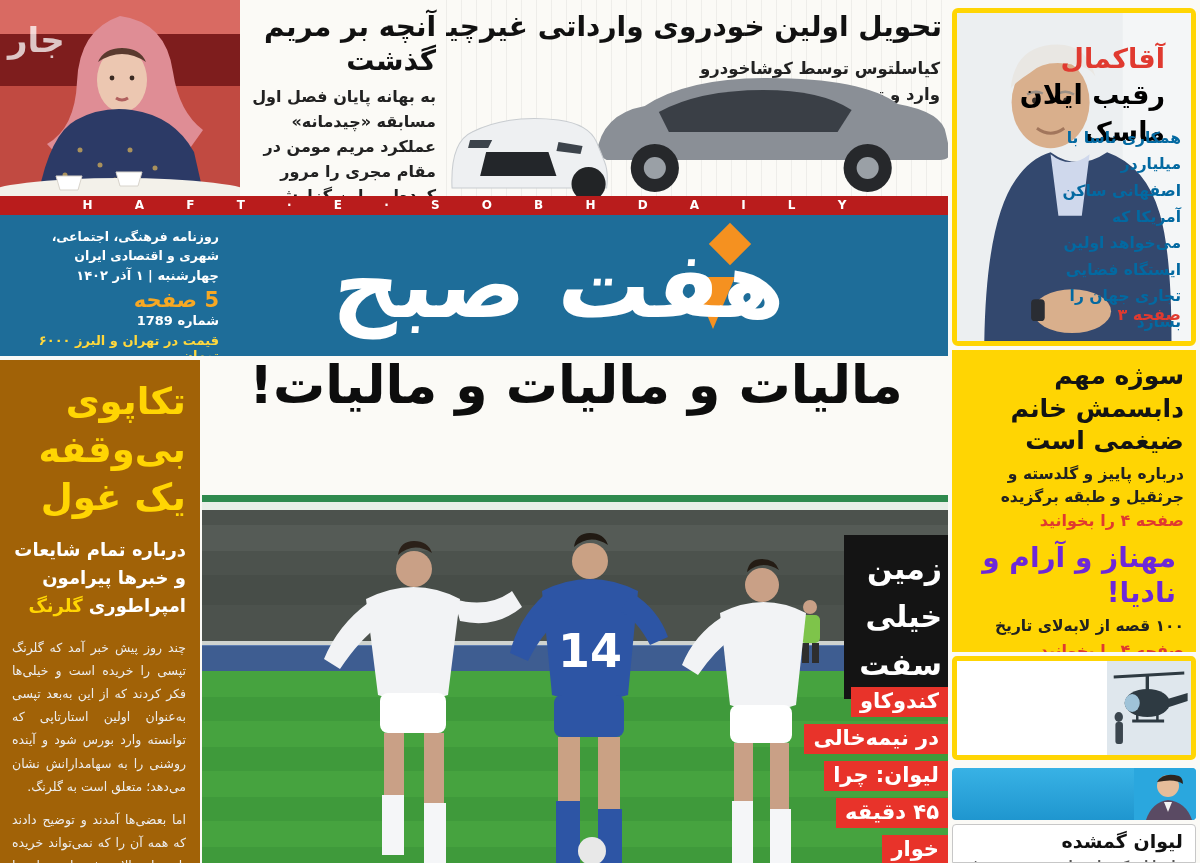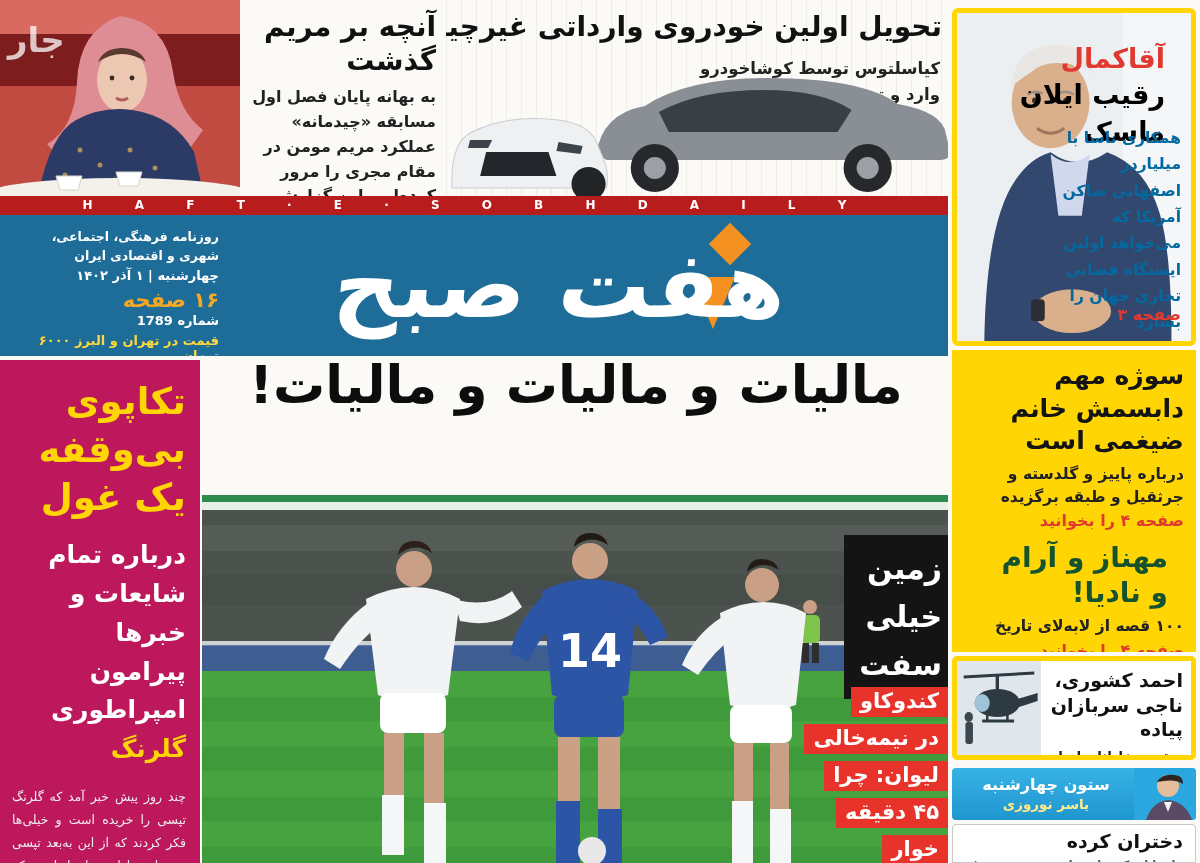--- a/index.html
+++ b/index.html
@@ -58,42 +58,42 @@
   .rival-title .rd{color:#e03a30;}
   .rival-body{position:absolute;top:112px;right:10px;width:120px;margin:0;font-size:15.5px;
               font-weight:bold;line-height:1.7;text-align:right;color:#0369a1;z-index:2;}
   .rival-ref{position:absolute;top:292px;right:10px;z-index:2;}
 
   
   .lead{left:205px;top:357px;width:742px;height:137px;text-align:center;overflow:hidden;}
   .lead h1{margin:0;font-size:52px;line-height:1.08;color:#0d0d0d;}
 
   
-  .golrang{left:0;top:360px;width:200px;height:503px;background:#be185d;color:#fff;
+  .golrang{left:0;top:360px;width:200px;height:503px;background:#a16207;color:#fff;
            padding:18px 14px 0 12px;text-align:right;overflow:hidden;}
   .golrang h2{margin:0 0 14px;color:#ffd503;font-size:37px;line-height:1.3;}
-  .golrang h3{margin:0 0 16px;font-size:25px;line-height:1.55;font-weight:bold;}
+  .golrang h3{margin:0 0 16px;font-size:18px;line-height:1.55;font-weight:bold;}
   .golrang h3 .yl{color:#ffd503;}
   .golrang p{margin:0 0 10px;font-size:12.5px;line-height:1.85;text-align:justify;color:#ededed;}
 
   
   .soccer{left:202px;top:495px;width:746px;height:368px;overflow:hidden;}
   .soccer>svg{display:block;width:100%;height:100%;}
   .pitch-label{position:absolute;top:40px;right:0;width:104px;background:#141414;color:#fff;
                font-size:30px;font-weight:bold;text-align:right;line-height:1.6;padding:10px 6px;}
   .red-lines{position:absolute;top:192px;right:0;display:flex;flex-direction:column;
              align-items:flex-start;gap:7px;}
   .red-lines span{display:block;background:#e8332a;color:#fff;font-size:21px;font-weight:bold;
                   padding:2px 9px 4px;white-space:nowrap;}
 
   
   .ybox{left:952px;top:350px;width:244px;height:302px;background:#ffd503;
         padding:8px 12px 0;text-align:right;overflow:hidden;}
   .ybox .tb{margin:2px 0 5px;font-size:25px;line-height:1.3;color:#141414;}
-  .ybox .tr-big{margin:3px 16px 5px;font-size:28px;line-height:1.25;color:#14532d;}
+  .ybox .tr-big{margin:3px 8px 5px;font-size:28px;line-height:1.25;color:#6d28d9;}
   .ybox p{margin:0 0 7px;font-size:15.5px;font-weight:bold;line-height:1.5;color:#222;}
 
   
   .keshvari{left:952px;top:656px;width:244px;height:104px;background:#fff;
             border:5px solid #ffd503;border-radius:5px;display:flex;overflow:hidden;}
   .keshvari .ktxt{width:150px;padding:7px 8px 0 2px;text-align:right;}
   .keshvari h2{margin:0 0 4px;font-size:19px;line-height:1.3;color:#111;}
   .keshvari p{margin:0;font-size:13.5px;font-weight:bold;line-height:1.5;color:#222;}
   .keshvari svg{width:84px;height:100%;flex:0 0 auto;}
 
@@ -170,21 +170,21 @@
 
   <div class="abs strip">
     <span>H A F T · E · S O B H  D A I L Y</span>
   </div>
 
   <div class="abs band">
     <div class="mast-info">
       <div class="mi-s">روزنامه فرهنگی، اجتماعی،</div>
       <div class="mi-s">شهری و اقتصادی ایران</div>
       <div class="mi-date">چهارشنبه | ۱ آذر ۱۴۰۲</div>
-      <div class="mi-pages">۱۶ صفحه</div>
+      <div class="mi-pages">5 صفحه</div>
       <div class="mi-issue">شماره 1789</div>
       <div class="mi-price">قیمت در تهران و البرز ۶۰۰۰ تومان</div>
 
     </div>
     <div class="logo-wrap">
       <div class="o-diamond"></div>
       <div class="o-seven"></div>
       <div class="logo-text">هفت صبح</div>
     </div>
   </div>
@@ -291,25 +291,20 @@
     <h2 class="tb">سوژه مهم دابسمش خانم ضیغمی است</h2>
     <p><span>درباره پاییز و گلدسته و جرثقیل و طبقه برگزیده</span>
       <span class="red-ref">صفحه ۴ را بخوانید</span></p>
     <h2 class="tr-big">مهناز و آرام و نادیا!</h2>
     <p><span>۱۰۰ قصه از لابه‌لای تاریخ</span>
       <span class="red-ref">صفحه ۴ را بخوانید</span></p>
 
   </div>
 
   <div class="abs keshvari">
-    <div class="ktxt">
-      <h2>احمد کشوری، ناجی سربازان پیاده</h2>
-      <p><span>بهترین خلبانان ایران چه کسانی بودند؟</span>
-        </p>
-    </div>
     <svg viewBox="0 0 100 94" preserveAspectRatio="none">
       <rect width="100" height="94" fill="#dfe7ed"></rect>
       <line x1="8" y1="16" x2="92" y2="12" stroke="#2e3a42" stroke-width="3"></line>
       <rect x="46" y="15" width="4" height="14" fill="#2e3a42"></rect>
       <ellipse cx="48" cy="42" rx="27" ry="14" fill="#2e3a42"></ellipse>
       <circle cx="30" cy="42" r="9" fill="#9fc3d8"></circle>
       <path d="M72 38 l24 -6 l0 8 l-22 6z" fill="#2e3a42"></path>
       <line x1="30" y1="60" x2="68" y2="60" stroke="#2e3a42" stroke-width="3"></line>
       <line x1="36" y1="54" x2="36" y2="60" stroke="#2e3a42" stroke-width="3"></line>
       <line x1="60" y1="54" x2="60" y2="60" stroke="#2e3a42" stroke-width="3"></line>
@@ -319,24 +314,20 @@
   </div>
 
   <div class="abs colhead">
     <svg viewBox="0 0 62 52" preserveAspectRatio="none">
       <rect width="62" height="52" fill="#2aa7de"></rect>
       <circle cx="34" cy="18" r="11" fill="#e6bd9a"></circle>
       <path d="M23 14 q6 -10 22 -6 q4 2 4 8 q-8 -6 -26 -2z" fill="#2e2620"></path>
       <path d="M12 52 q6 -18 22 -20 q18 2 24 20z" fill="#5a4a63"></path>
       <path d="M30 34 l8 0 l-4 10z" fill="#f4f4f4"></path>
     </svg>
-    <div class="cht">
-      <div class="chl1">ستون چهارشنبه</div>
-      <div class="chl2">یاسر نوروزی</div>
-    </div>
   </div>
 
   <div class="abs lost">
-    <h2>دختران کرده</h2>
+    <h2>لیوان گمشده</h2>
     <p>ماجرا از یک تماس تلفنی شروع شده؛ خبری غافلگیر کننده</p>
   </div>
 
 </div>
 
 </body></html>

